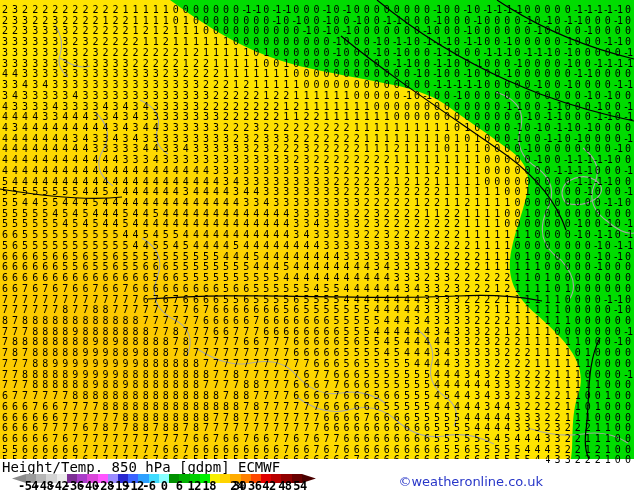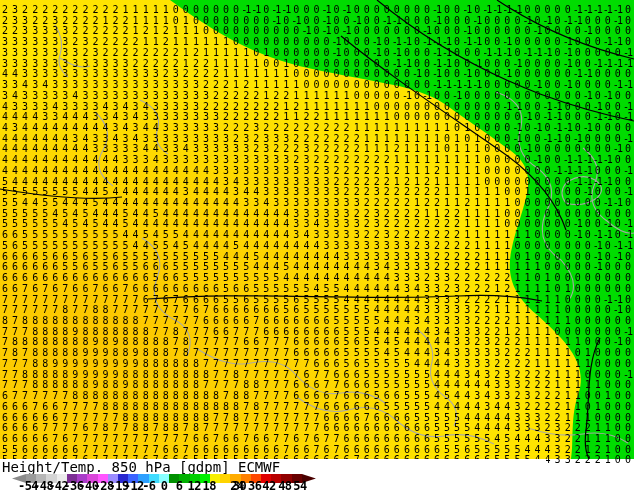--- a/index.html
+++ b/index.html
@@ -125,20 +125,21 @@
         <div class="digit-row" style="top: 405.523px;"><span class="cell">6</span><span class="cell">6</span><span class="cell">6</span><span class="cell">6</span><span class="cell">6</span><span class="cell">6</span><span class="cell">7</span><span class="cell">7</span><span class="cell">7</span><span class="cell">7</span><span class="cell">7</span><span class="cell">7</span><span class="cell">8</span><span class="cell">8</span><span class="cell">8</span><span class="cell">8</span><span class="cell">8</span><span class="cell">8</span><span class="cell">8</span><span class="cell">8</span><span class="cell">8</span><span class="cell">7</span><span class="cell">7</span><span class="cell">8</span><span class="cell">7</span><span class="cell">7</span><span class="cell">7</span><span class="cell">7</span><span class="cell">7</span><span class="cell">7</span><span class="cell">7</span><span class="cell">7</span><span class="cell">6</span><span class="cell">6</span><span class="cell">6</span><span class="cell">6</span><span class="cell">7</span><span class="cell">6</span><span class="cell">6</span><span class="cell">6</span><span class="cell">6</span><span class="cell">5</span><span class="cell">5</span><span class="cell">5</span><span class="cell">5</span><span class="cell">5</span><span class="cell">4</span><span class="cell">4</span><span class="cell">4</span><span class="cell">4</span><span class="cell">4</span><span class="cell">3</span><span class="cell">3</span><span class="cell">3</span><span class="cell">2</span><span class="cell">2</span><span class="cell">1</span><span class="cell">1</span><span class="cell">1</span><span class="cell">0</span><span class="cell">0</span><span class="cell">0</span><span class="cell">0</span></div>
         <div class="digit-row" style="top: 416.248px;"><span class="cell">6</span><span class="cell">6</span><span class="cell">6</span><span class="cell">6</span><span class="cell">7</span><span class="cell">7</span><span class="cell">7</span><span class="cell">7</span><span class="cell">6</span><span class="cell">7</span><span class="cell">8</span><span class="cell">7</span><span class="cell">7</span><span class="cell">8</span><span class="cell">8</span><span class="cell">7</span><span class="cell">8</span><span class="cell">8</span><span class="cell">7</span><span class="cell">8</span><span class="cell">7</span><span class="cell">7</span><span class="cell">7</span><span class="cell">7</span><span class="cell">7</span><span class="cell">7</span><span class="cell">7</span><span class="cell">7</span><span class="cell">7</span><span class="cell">7</span><span class="cell">7</span><span class="cell">7</span><span class="cell">6</span><span class="cell">6</span><span class="cell">6</span><span class="cell">6</span><span class="cell">6</span><span class="cell">6</span><span class="cell">6</span><span class="cell">6</span><span class="cell">6</span><span class="cell">6</span><span class="cell">6</span><span class="cell">5</span><span class="cell">5</span><span class="cell">5</span><span class="cell">5</span><span class="cell">4</span><span class="cell">4</span><span class="cell">4</span><span class="cell">4</span><span class="cell">3</span><span class="cell">3</span><span class="cell">3</span><span class="cell">2</span><span class="cell">3</span><span class="cell">2</span><span class="cell">2</span><span class="cell">2</span><span class="cell">1</span><span class="cell">1</span><span class="cell">0</span><span class="cell">0</span></div>
         <div class="digit-row" style="top: 426.972px;"><span class="cell">6</span><span class="cell">6</span><span class="cell">6</span><span class="cell">6</span><span class="cell">6</span><span class="cell">7</span><span class="cell">6</span><span class="cell">7</span><span class="cell">7</span><span class="cell">7</span><span class="cell">7</span><span class="cell">7</span><span class="cell">7</span><span class="cell">7</span><span class="cell">7</span><span class="cell">7</span><span class="cell">7</span><span class="cell">7</span><span class="cell">7</span><span class="cell">6</span><span class="cell">6</span><span class="cell">7</span><span class="cell">6</span><span class="cell">6</span><span class="cell">7</span><span class="cell">6</span><span class="cell">6</span><span class="cell">7</span><span class="cell">7</span><span class="cell">6</span><span class="cell">7</span><span class="cell">6</span><span class="cell">7</span><span class="cell">7</span><span class="cell">6</span><span class="cell">6</span><span class="cell">6</span><span class="cell">6</span><span class="cell">6</span><span class="cell">6</span><span class="cell">6</span><span class="cell">6</span><span class="cell">6</span><span class="cell">5</span><span class="cell">5</span><span class="cell">5</span><span class="cell">5</span><span class="cell">5</span><span class="cell">5</span><span class="cell">4</span><span class="cell">5</span><span class="cell">4</span><span class="cell">4</span><span class="cell">4</span><span class="cell">3</span><span class="cell">3</span><span class="cell">2</span><span class="cell">2</span><span class="cell">1</span><span class="cell">1</span><span class="cell">1</span><span class="cell">0</span><span class="cell">0</span></div>
         <div class="digit-row" style="top: 437.696px;"><span class="cell">5</span><span class="cell">5</span><span class="cell">6</span><span class="cell">6</span><span class="cell">6</span><span class="cell">6</span><span class="cell">6</span><span class="cell">6</span><span class="cell">7</span><span class="cell">7</span><span class="cell">7</span><span class="cell">7</span><span class="cell">7</span><span class="cell">7</span><span class="cell">7</span><span class="cell">7</span><span class="cell">6</span><span class="cell">6</span><span class="cell">7</span><span class="cell">6</span><span class="cell">6</span><span class="cell">6</span><span class="cell">6</span><span class="cell">6</span><span class="cell">6</span><span class="cell">6</span><span class="cell">6</span><span class="cell">6</span><span class="cell">7</span><span class="cell">6</span><span class="cell">6</span><span class="cell">7</span><span class="cell">6</span><span class="cell">7</span><span class="cell">6</span><span class="cell">6</span><span class="cell">6</span><span class="cell">6</span><span class="cell">6</span><span class="cell">6</span><span class="cell">6</span><span class="cell">6</span><span class="cell">6</span><span class="cell">6</span><span class="cell">5</span><span class="cell">5</span><span class="cell">6</span><span class="cell">5</span><span class="cell">5</span><span class="cell">5</span><span class="cell">5</span><span class="cell">5</span><span class="cell">4</span><span class="cell">4</span><span class="cell">4</span><span class="cell">3</span><span class="cell">2</span><span class="cell">2</span><span class="cell">1</span><span class="cell">2</span><span class="cell">1</span><span class="cell">0</span><span class="cell">0</span></div>
         <div class="digit-row" style="top: 448.421px;"><span class="cell">5</span><span class="cell">5</span><span class="cell">6</span><span class="cell">6</span><span class="cell">6</span><span class="cell">6</span><span class="cell">6</span><span class="cell">7</span><span class="cell">6</span><span class="cell">7</span><span class="cell">7</span><span class="cell">7</span><span class="cell">7</span><span class="cell">7</span><span class="cell">6</span><span class="cell">7</span><span class="cell">6</span><span class="cell">6</span><span class="cell">6</span><span class="cell">5</span><span class="cell">5</span><span class="cell">5</span><span class="cell">5</span><span class="cell">5</span><span class="cell">5</span><span class="cell">5</span><span class="cell">6</span><span class="cell">6</span><span class="cell">6</span><span class="cell">6</span><span class="cell">6</span><span class="cell">6</span><span class="cell">6</span><span class="cell">6</span><span class="cell">6</span><span class="cell">7</span><span class="cell">6</span><span class="cell">6</span><span class="cell">6</span><span class="cell">6</span><span class="cell">6</span><span class="cell">6</span><span class="cell">6</span><span class="cell">6</span><span class="cell">6</span><span class="cell">6</span><span class="cell">6</span><span class="cell">6</span><span class="cell">6</span><span class="cell">5</span><span class="cell">5</span><span class="cell">5</span><span class="cell">5</span><span class="cell">4</span><span class="cell">4</span><span class="cell">3</span><span class="cell">3</span><span class="cell">2</span><span class="cell">2</span><span class="cell">2</span><span class="cell">1</span><span class="cell">0</span><span class="cell">0</span></div>
       </div>
   </div>
 
   <div class="bottombar">
     <div class="bar-title">Height/Temp. 850 hPa [gdpm] ECMWF</div>
+    <div class="bar-copyright">©weatheronline.co.uk</div>
 
     <div class="scalebar">
       <div class="scale-segs" id="scale-segs">
           <div class="seg arrow-left" style="background: rgb(138, 138, 138);"></div>
           <div class="seg" style="background: rgb(154, 154, 154);"></div>
           <div class="seg" style="background: rgb(182, 182, 182);"></div>
           <div class="seg" style="background: rgb(212, 212, 212);"></div>
           <div class="seg" style="background: rgb(235, 235, 235);"></div>
           <div class="seg" style="background: rgb(124, 46, 148);"></div>
           <div class="seg" style="background: rgb(168, 60, 200);"></div>

